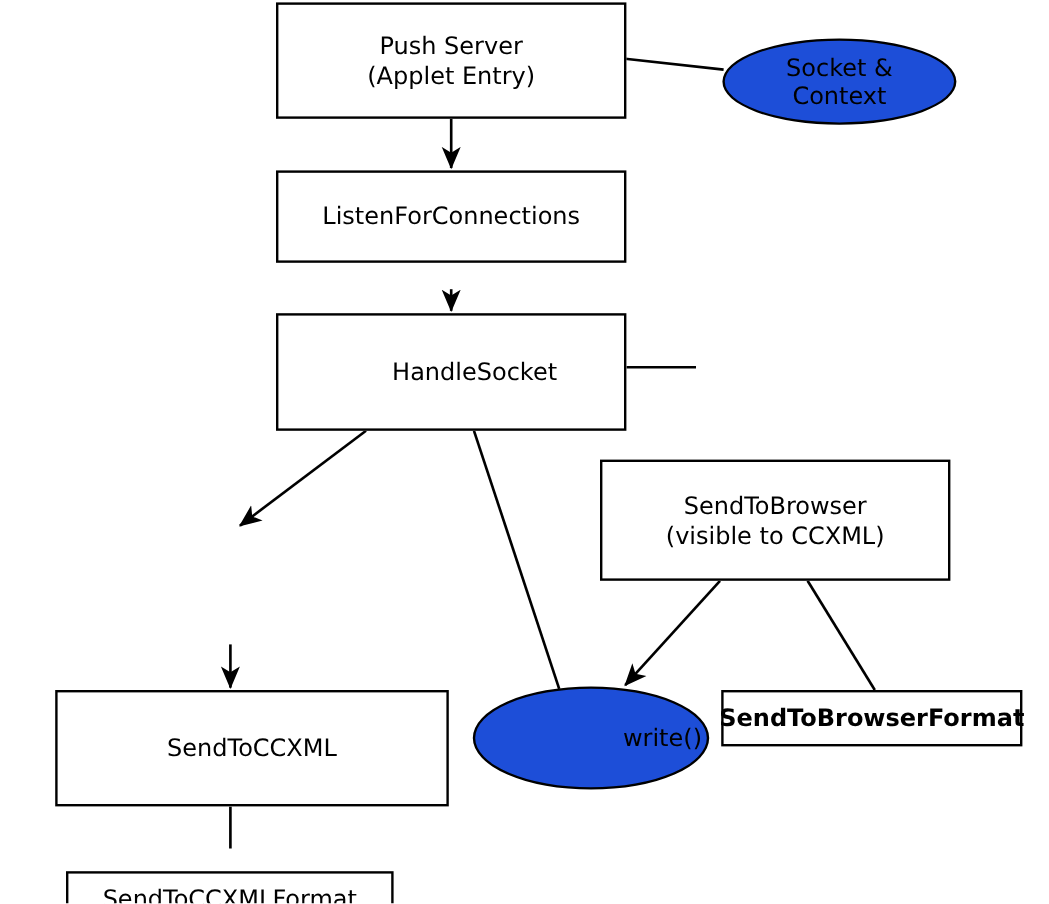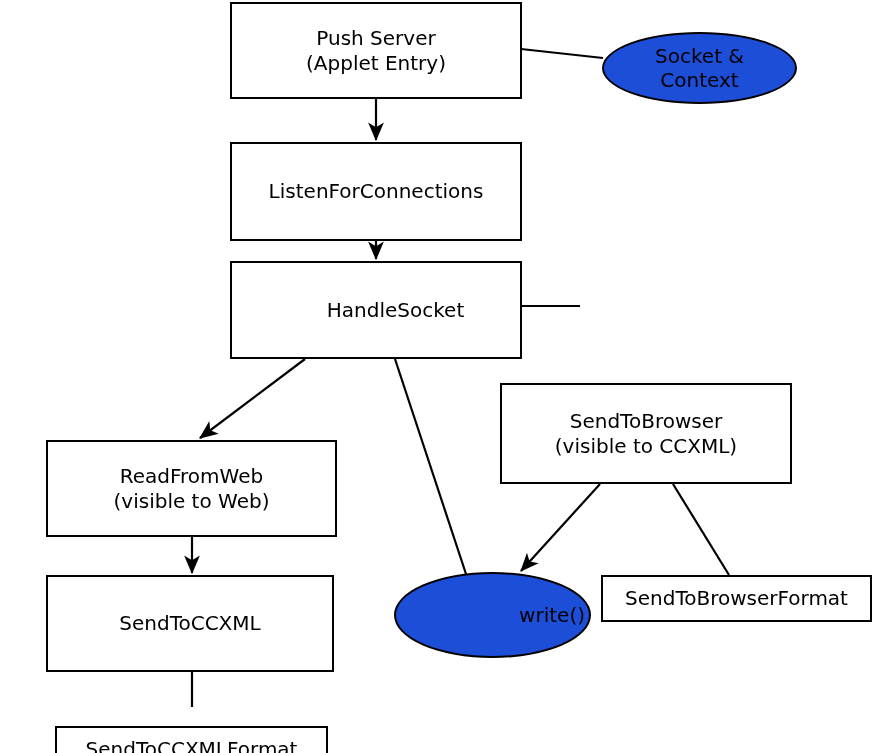--- a/index.html
+++ b/index.html
@@ -81,48 +81,44 @@
   <div class="node box" style="left:230px; top:2px; width:292px; height:97px;justify-content:center;">
     <span class="node-label">Push Server
 (Applet Entry)</span>
   </div>
 
   <div class="node ellipse" style="left:602px; top:32px; width:195px; height:72px;">
     <span class="node-label">Socket &amp;
 Context</span>
   </div>
 
-  <div class="node box" style="left:230px; top:142px; width:292px; height:99px;">
+  <div class="node box" style="left:230px; top:142px; width:292px; height:77px;">
     <span class="node-label">ListenForConnections</span>
   </div>
 
   <div class="node box" style="left:230px; top:261px; width:292px; height:98px;padding-left:39px;">
     <span class="node-label">HandleSocket</span>
   </div>
 
 
   <div class="node box" style="left:500px; top:383px; width:292px; height:101px;align-items:center;">
     <span class="node-label">SendToBrowser
 (visible to CCXML)</span>
   </div>
 
-  <div class="node box" style="left:46px; top:440px; width:291px; height:97px;">
-    <span class="node-label">ReadFromWeb
-(visible to Web)</span>
-  </div>
 
-  <div class="node box" style="left:46px; top:575px; width:288px; height:97px;">
+  <div class="node box" style="left:46px; top:575px; width:328px; height:97px;">
     <span class="node-label">SendToCCXML</span>
   </div>
 
   <div class="node ellipse" style="left:394px; top:572px; width:197px; height:86px;justify-content:flex-end;">
     <span class="node-label">write()</span>
   </div>
 
-  <div class="node box" style="left:601px; top:575px; width:271px; height:47px;">
+  <div class="node box" style="left:601px; top:575px; width:251px; height:47px;font-weight:bold;">
     <span class="node-label">SendToBrowserFormat</span>
   </div>
 
   <div class="node box" style="left:55px; top:707px; width:273px; height:47px;margin-top:19px;">
     <span class="node-label">SendToCCXMLFormat</span>
   </div>
 
 </div>
 
 </body></html>

